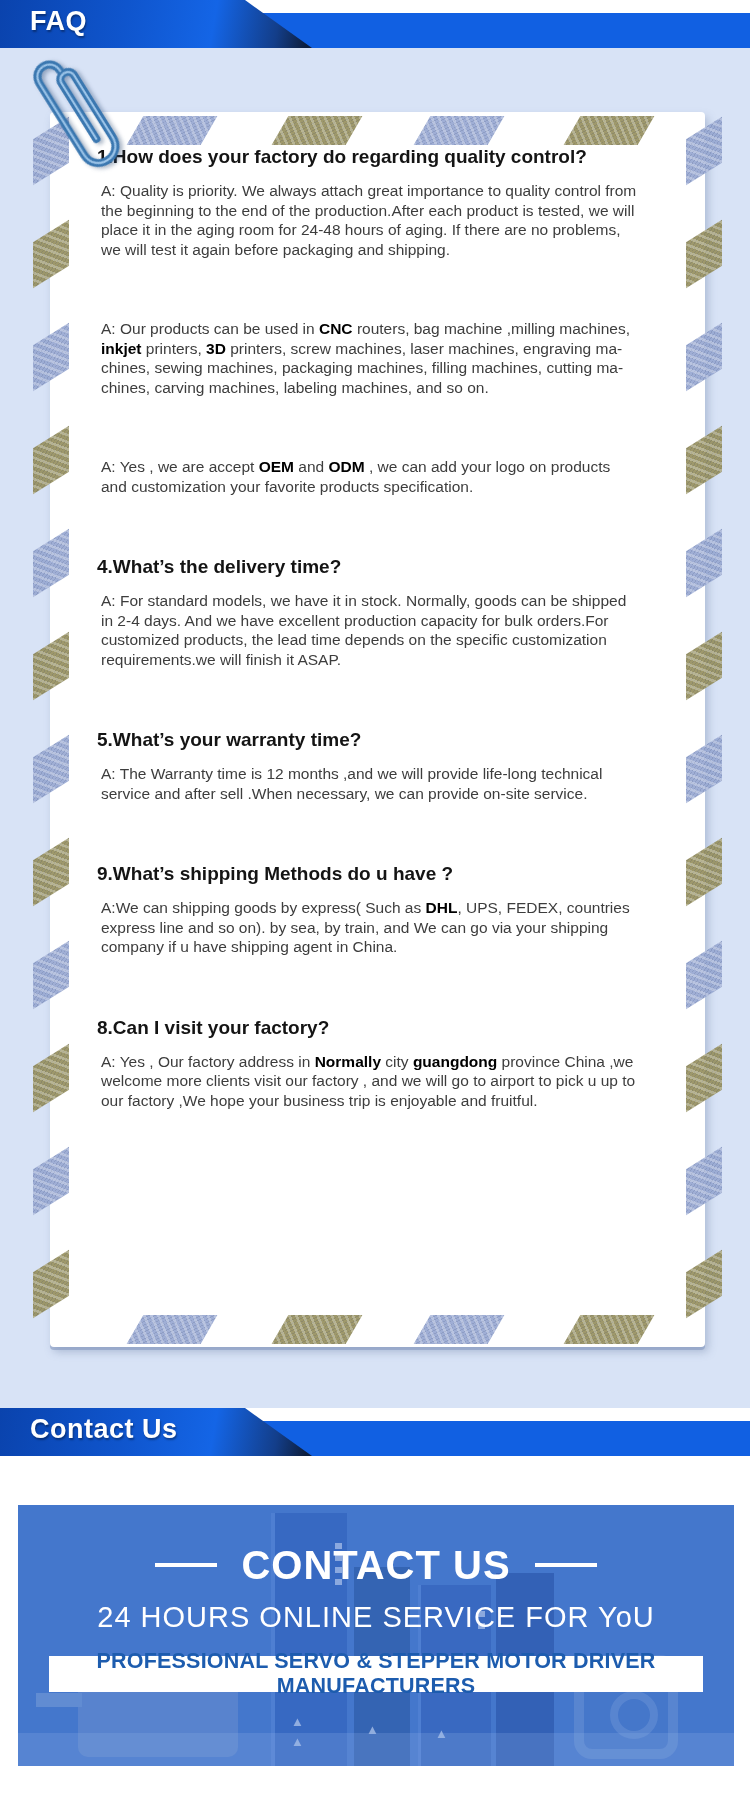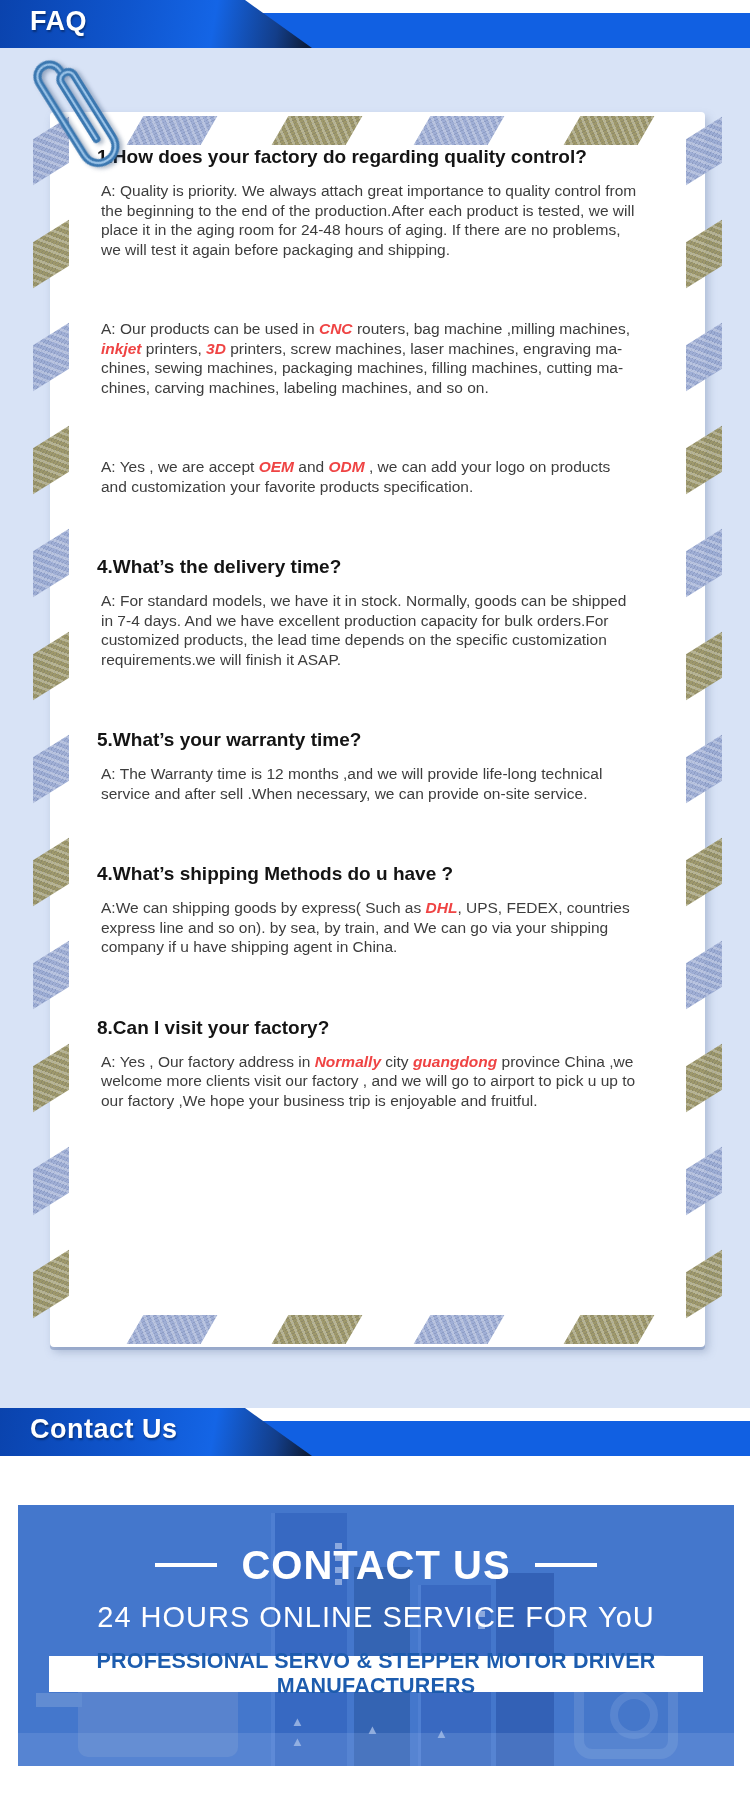--- a/index.html
+++ b/index.html
@@ -33,21 +33,21 @@
   .tape.olive{background-color:#96905f;}
 
   
   #paperclip{position:absolute; left:26px; top:44px; transform:rotate(-32deg); filter:drop-shadow(2px 3px 2px rgba(40,70,110,.4));}
 
   
   #faq-list{position:absolute; left:47px; top:34px; width:546px;}
   .faq-item{margin:0 0 60px 0;}
   .faq-item h3{margin:0 0 14px 0; font-size:19px; line-height:21px; color:#141414; font-weight:bold;}
   .faq-item p{margin:4px; font-size:15.5px; line-height:19.5px; color:#3d3d3d;}
-  .red{color:#ef4444; font-weight:bold;font-style:italic;}
+  .red{color:#000000; font-weight:bold;}
 
   
   #banner{position:absolute; left:18px; top:1505px; width:716px; height:261px; overflow:hidden; background:#4a7ccd;}
   .sil{position:absolute;}
   #banner .overlay{position:absolute; left:0; top:0; right:0; bottom:0; background:rgba(62,112,205,.45);}
   #banner-content{position:absolute; left:0; top:0; width:716px; height:261px; text-align:center;}
   .banner-title-row{display:flex; align-items:center; justify-content:center; gap:24px; padding-top:38px;}
   .banner-dash{width:62px; height:4px; background:#ffffff;}
   #banner-title{margin:0; color:#ffffff; font-size:40px; line-height:44px; font-weight:bold; letter-spacing:1px;}
   #banner-subtitle{margin-top:14px; color:#ffffff; font-size:29px; letter-spacing:1px; font-weight:normal;text-align:center;}
@@ -77,28 +77,28 @@
           <p><span>A: Quality is priority. We always attach great importance to quality control from the beginning to the end of the production.After each product is tested, we will place it in the aging room for 24-48 hours of aging. If there are no problems, we will test it again before packaging and shipping.</span></p>
         </div>
         <div class="faq-item">
           <p><span>A: Our products can be used in </span><span class="red">CNC</span><span> routers, bag machine ,milling machines, </span><span class="red">inkjet</span><span> printers, </span><span class="red">3D</span><span> printers, screw machines, laser machines, engraving ma-chines, sewing machines, packaging machines, filling machines, cutting ma-chines, carving machines, labeling machines, and so on.</span></p>
         </div>
         <div class="faq-item">
           <p><span>A: Yes , we are accept </span><span class="red">OEM</span><span> and </span><span class="red">ODM</span><span> , we can add your logo on products and customization your favorite products specification.</span></p>
         </div>
         <div class="faq-item">
           <h3><span>4.What’s the delivery time?</span></h3>
-          <p><span>A: For standard models, we have it in stock. Normally, goods can be shipped in 7-4 days. And we have excellent production capacity for bulk orders.For customized products, the lead time depends on the specific customization requirements.we will finish it ASAP.</span></p>
+          <p><span>A: For standard models, we have it in stock. Normally, goods can be shipped in 2-4 days. And we have excellent production capacity for bulk orders.For customized products, the lead time depends on the specific customization requirements.we will finish it ASAP.</span></p>
         </div>
         <div class="faq-item">
           <h3><span>5.What’s your warranty time?</span></h3>
           <p><span>A: The Warranty time is 12 months ,and we will provide life-long technical service and after sell .When necessary, we can provide on-site service.</span></p>
         </div>
         <div class="faq-item">
-          <h3><span>4.What’s shipping Methods do u have ?</span></h3>
+          <h3><span>9.What’s shipping Methods do u have ?</span></h3>
           <p><span>A:We can shipping goods by express( Such as </span><span class="red">DHL</span><span>, UPS, FEDEX, countries express line and so on). by sea, by train, and We can go via your shipping company if u have shipping agent in China.</span></p>
         </div>
         <div class="faq-item">
           <h3><span>8.Can I visit your factory?</span></h3>
           <p><span>A: Yes , Our factory address in </span><span class="red">Normally</span><span> city </span><span class="red">guangdong</span><span> province China ,we welcome more clients visit our factory , and we will go to airport to pick u up to our factory ,We hope your business trip is enjoyable and fruitful.</span></p>
         </div>
       </div>
   <div class="tape h blue" style="left: 85px; top: 4px;"></div>
       <div class="tape h olive" style="left: 230px; top: 4px;"></div>
       <div class="tape h blue" style="left: 372px; top: 4px;"></div>

